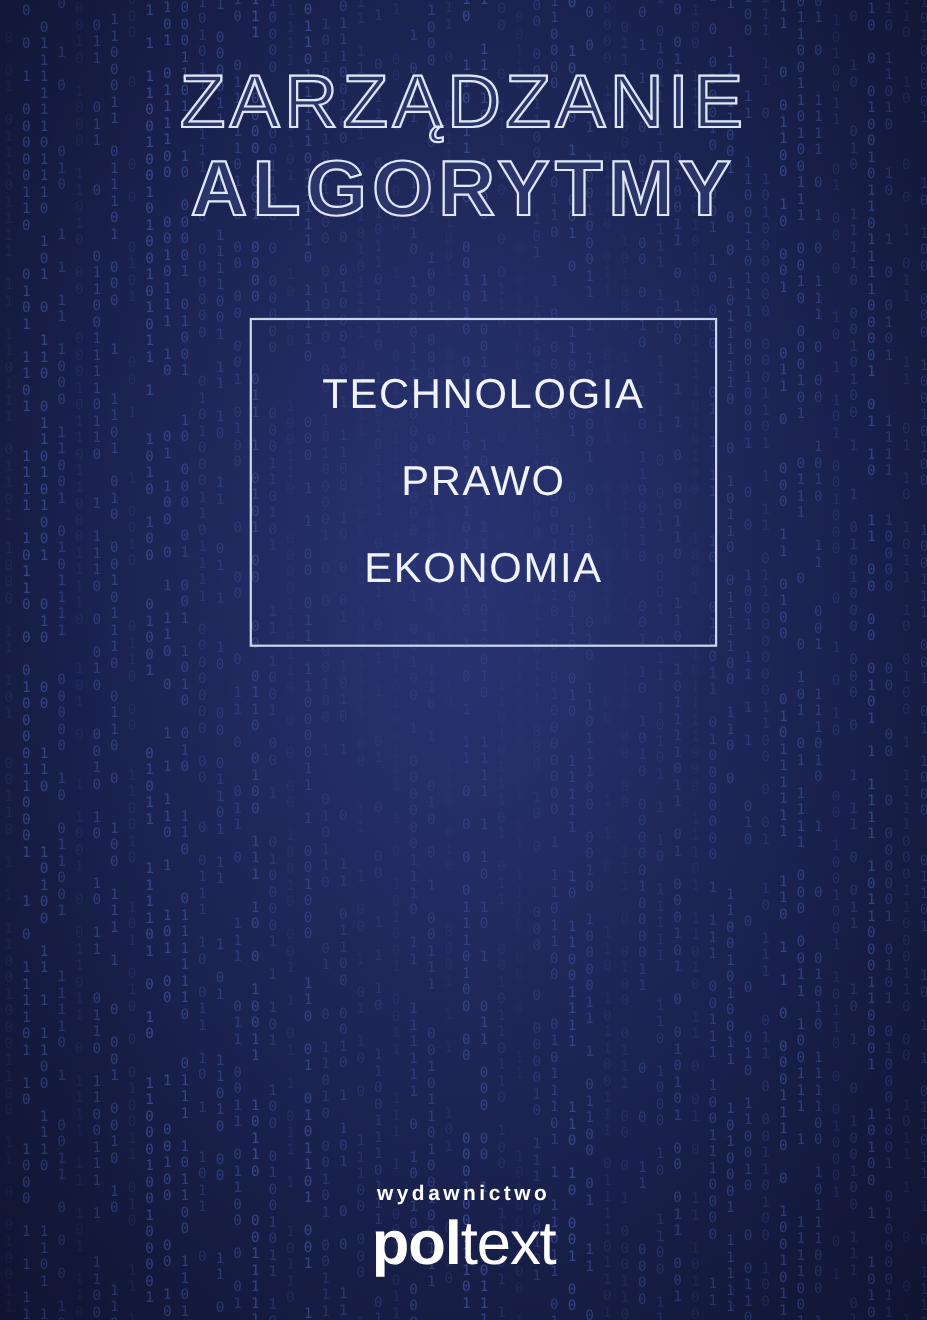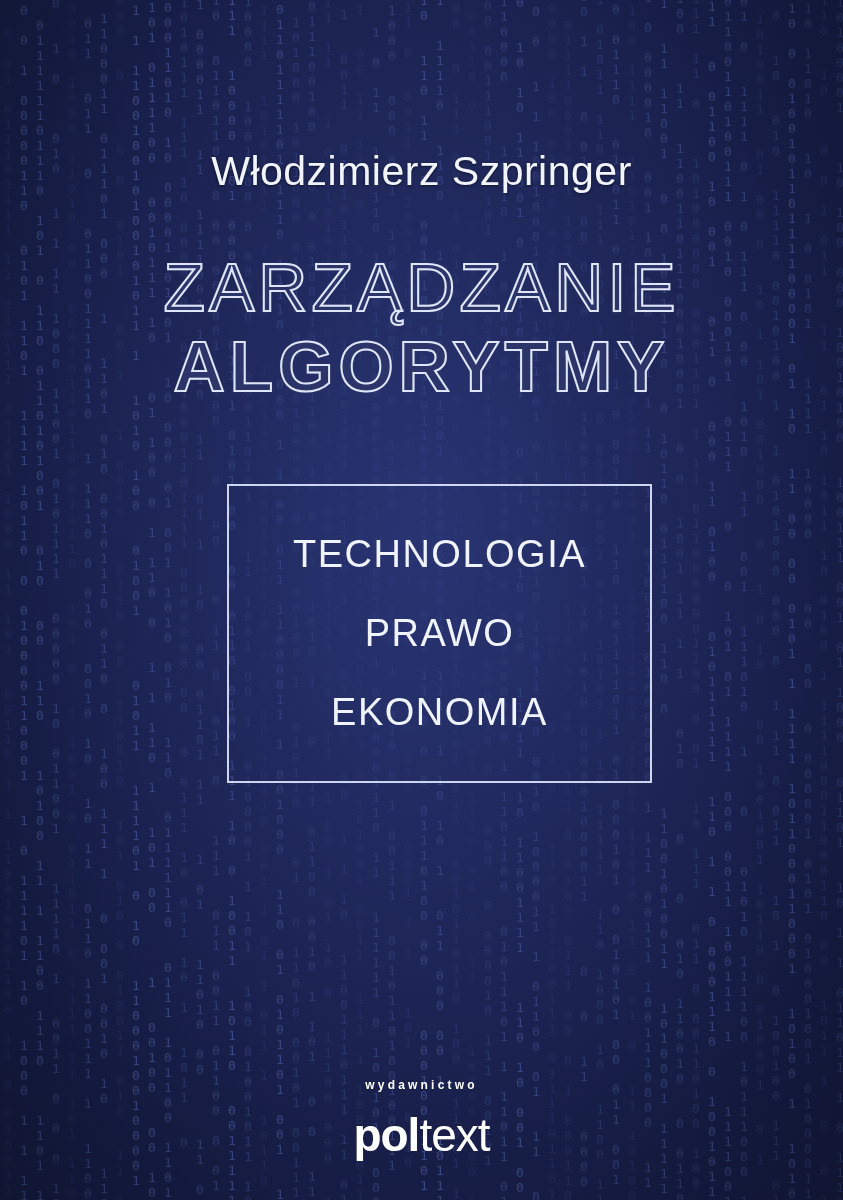--- a/index.html
+++ b/index.html
@@ -113,28 +113,28 @@
   .publisher {
     position: absolute;
     left: 0;
     right: 0;
     bottom: 38px;
     display: flex;
     flex-direction: column;
     align-items: center;
   }
   .pub-top {
-    font-size: 12px;
+    font-size: 19px;
     font-weight: 700;
     letter-spacing: 3.2px;
     color: #ffffff;
   }
   .pub-name {
-    margin-top: 16px;
-    font-size: 46px;
+    margin-top: 0;
+    font-size: 56px;
     font-weight: 700;
     letter-spacing: -1px;
     color: #ffffff;
   }
   .pub-name .light { font-weight: 400; }
 </style>
 </head>
 <body>
 
 <div class="cover">
@@ -4537,21 +4537,20 @@
 1
 1
 1
 1
 </div>
     </div>
   <div class="vignette"></div>
 
   <div class="content">
 
-    <div class="author">Włodzimierz Szpringer</div>
 
     <div class="title-main">ZARZĄDZANIE</div>
     <div class="title-main2">ALGORYTMY</div>
 
     <div class="subject-box">
       <div class="subject-line">TECHNOLOGIA</div>
       <div class="subject-line">PRAWO</div>
       <div class="subject-line">EKONOMIA</div>
     </div>
 

